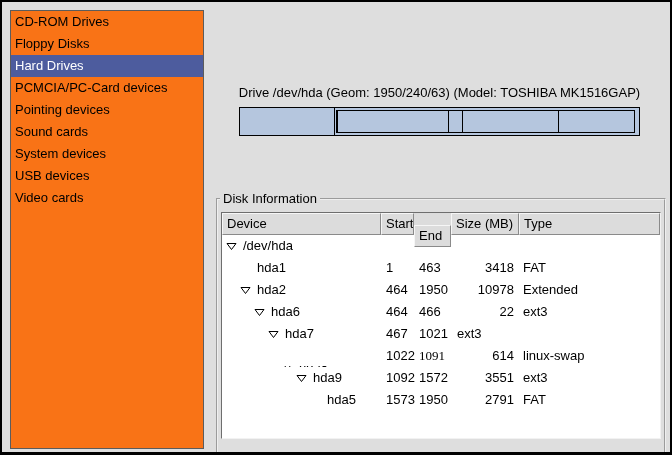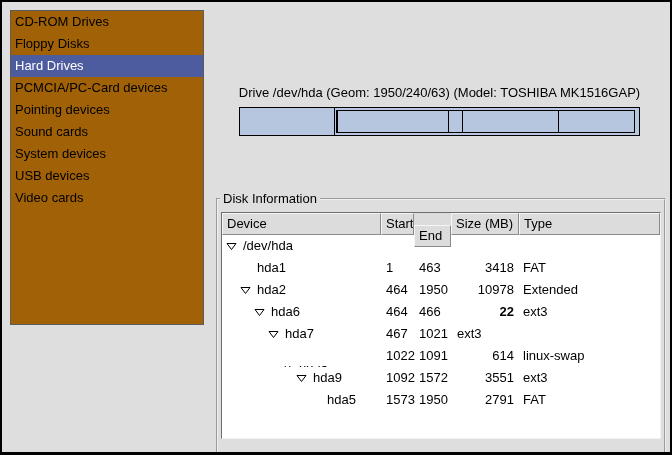--- a/index.html
+++ b/index.html
@@ -11,22 +11,22 @@
     position: relative;
     box-sizing: border-box;
     border: 2px solid #000;
     border-bottom-width: 3px;
     overflow: hidden;
   }
 
   
   .sidebar {
     position: absolute; left: 8px; top: 8px;
-    width: 194px; height: 315px;
-    background: #a16207;
+    width: 194px; height: 439px;
+    background: #f97316;
     border: 1px solid #5c5c5c;
     box-sizing: border-box;
     overflow: hidden;
   }
   .side-item {
     height: 22px; line-height: 22px;
     padding-left: 4px;
     white-space: nowrap;
     cursor: default;
   }
@@ -196,21 +196,21 @@
             <span class="indent" style="width: 32px;"></span>
             <span class="expander">
               <svg width="11" height="9">
                 <polygon points="1,1.5 10,1.5 5.5,7.5" fill="none" stroke="#000" stroke-width="1"></polygon>
               </svg>
             </span>
             <span>hda6</span>
           </div>
           <div class="tcell cell-start" style="width: 33px;">464</div>
           <div class="tcell cell-end" style="width: 37px;">466</div>
-          <div class="tcell cell-size" style="width: 66px; font-weight: bold;">22</div>
+          <div class="tcell cell-size" style="width: 66px;">22</div>
           <div class="tcell cell-type" style="flex: 1 1 0%;">ext3</div>
         </div>
         <div class="trow">
           <div class="tcell cell-device" style="width: 161px;">
             <span class="indent" style="width: 46px;"></span>
             <span class="expander">
               <svg width="11" height="9">
                 <polygon points="1,1.5 10,1.5 5.5,7.5" fill="none" stroke="#000" stroke-width="1"></polygon>
               </svg>
             </span>
@@ -224,21 +224,21 @@
           <div class="tcell cell-device" style="width: 161px; margin-top: 21px;">
             <span class="indent" style="width: 60px;"></span>
             <span class="expander">
               <svg width="11" height="9">
                 <polygon points="1,1.5 10,1.5 5.5,7.5" fill="none" stroke="#000" stroke-width="1"></polygon>
               </svg>
             </span>
             <span>hda8</span>
           </div>
           <div class="tcell cell-start" style="width: 33px;">1022</div>
-          <div class="tcell cell-end" style="width: 37px;">1091</div>
+          <div class="tcell cell-end" style="width: 37px; font-family: Liberation Serif, serif;">1091</div>
           <div class="tcell cell-size" style="width: 66px;">614</div>
           <div class="tcell cell-type" style="flex: 1 1 0%;">linux-swap</div>
         </div>
         <div class="trow">
           <div class="tcell cell-device" style="width: 161px;">
             <span class="indent" style="width: 74px;"></span>
             <span class="expander">
               <svg width="11" height="9">
                 <polygon points="1,1.5 10,1.5 5.5,7.5" fill="none" stroke="#000" stroke-width="1"></polygon>
               </svg>

